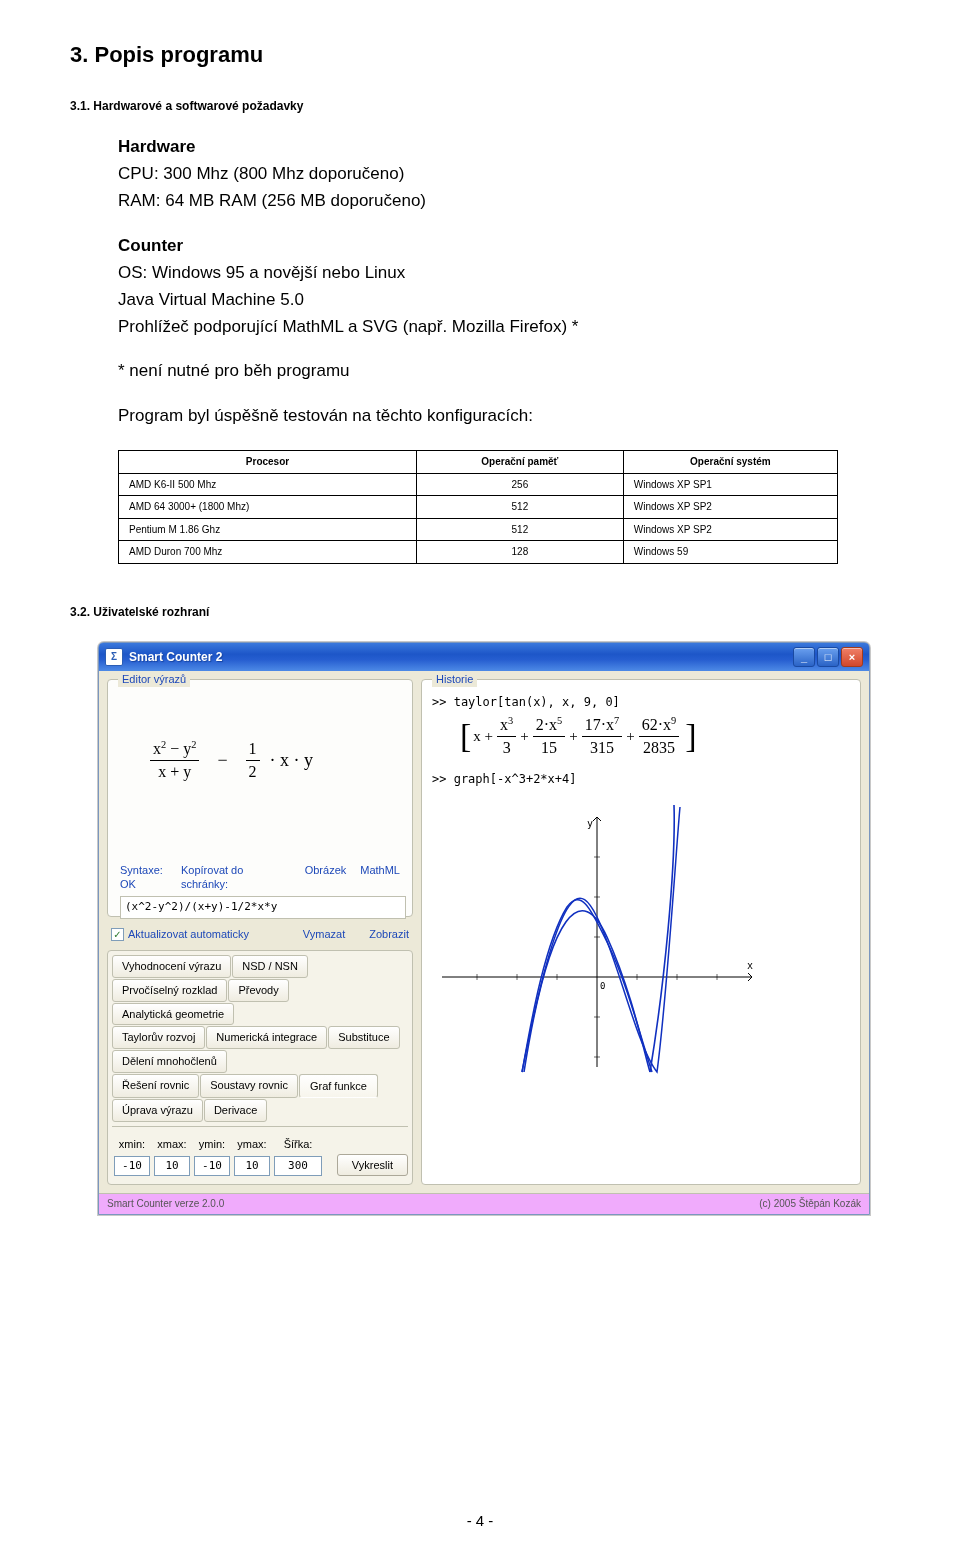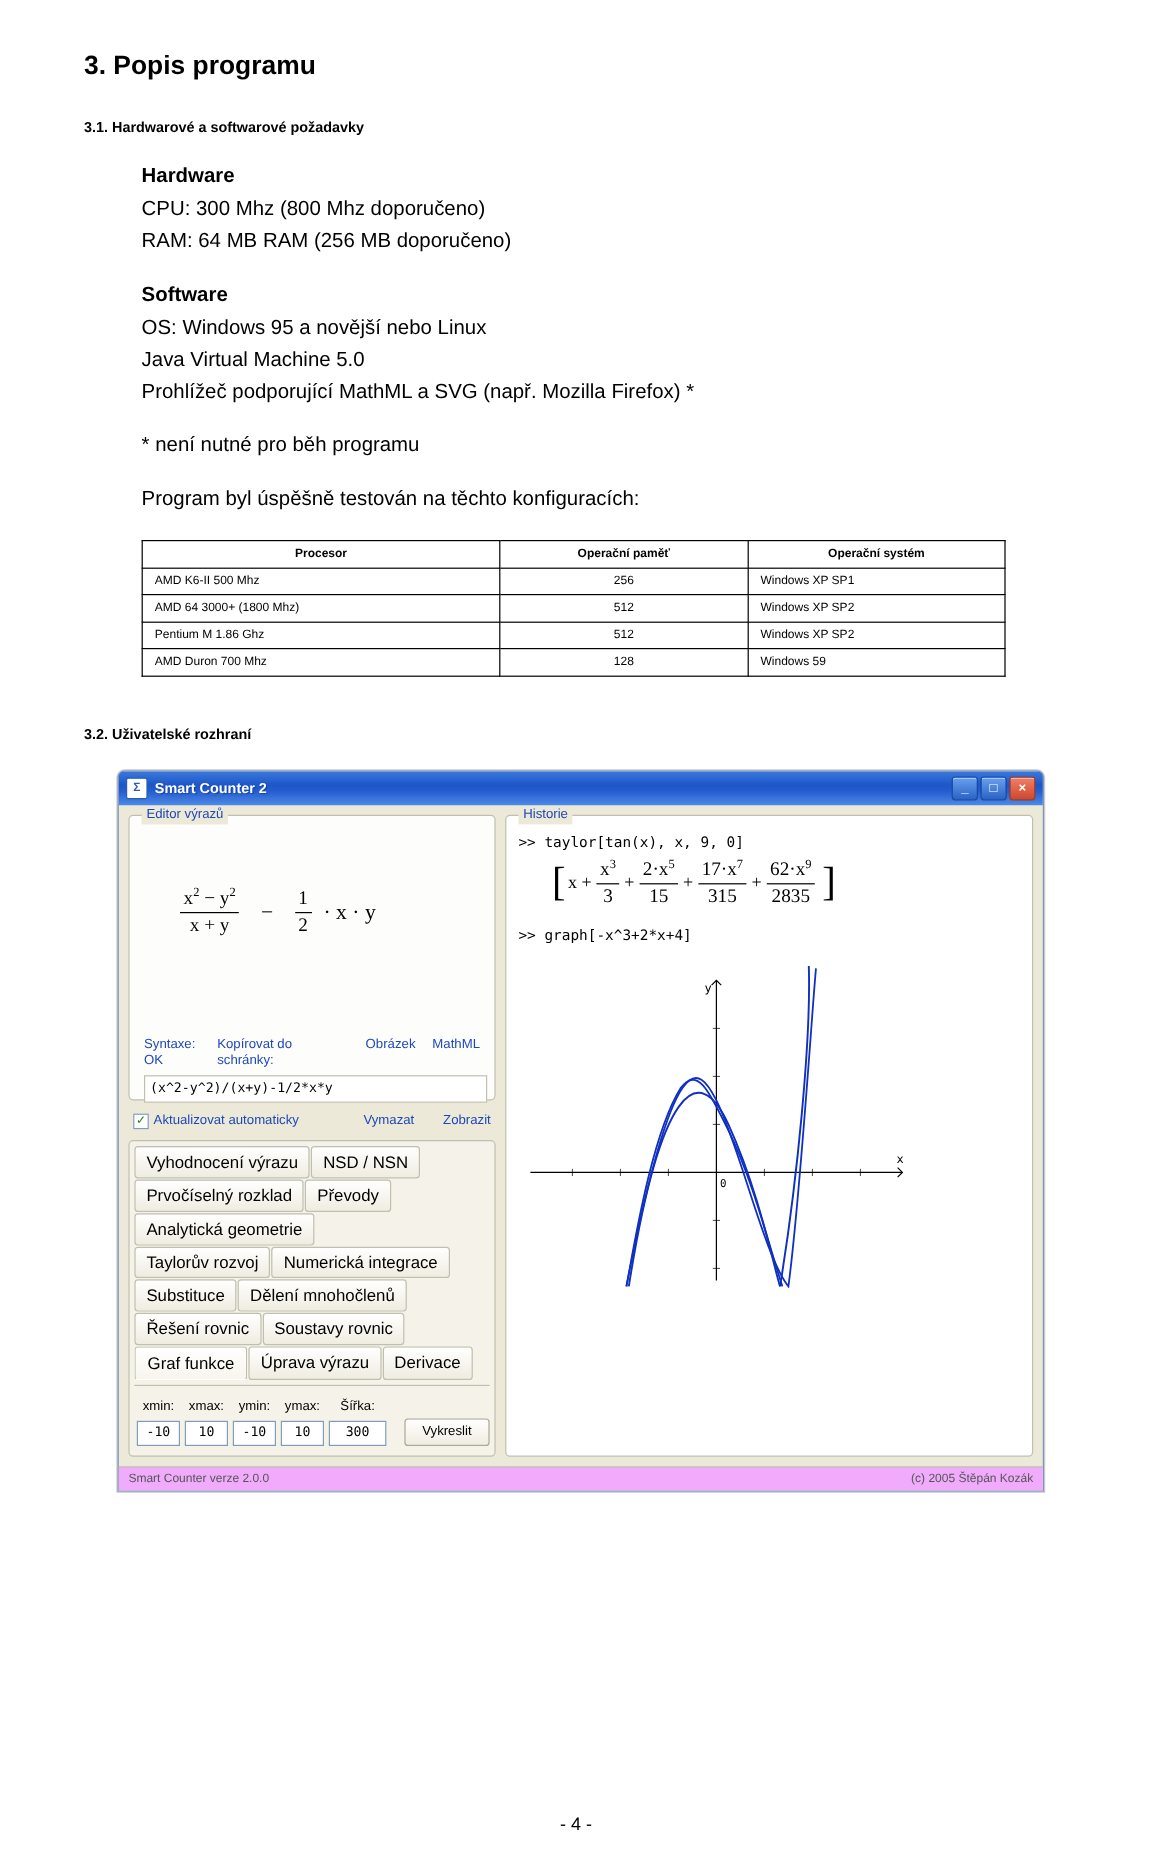--- a/index.html
+++ b/index.html
@@ -161,21 +161,21 @@
     background: #f5f3e9;
     border: 1px solid #c0c0b0;
     border-radius: 4px;
     padding: 4px 4px 8px;
   }
   .tabrow { display: flex; flex-wrap: wrap; gap: 1px; margin-bottom: 1px; }
   .tab {
     background: linear-gradient(#fff,#efece0);
     border: 1px solid #c0c0b0;
     border-radius: 3px;
-    padding: 3px 9px; font-size: 14px;
+    padding: 3px 9px; font-size: 11px;
     white-space: nowrap;
   }
   .tab.active {
     background: linear-gradient(#fff,#f7f5ec);
     border-bottom-color: transparent;
     font-weight: normal;
   }
   .tab.tall { padding: 4px 10px 3px; }
   .tabbody {
     border-top: 1px solid #c0c0b0;
@@ -243,21 +243,21 @@
 
   <h3>3.1. Hardwarové a softwarové požadavky</h3>
 
   <div class="indent block">
     <p class="para"><b>Hardware</b></p>
     <p class="para">CPU: 300 Mhz (800 Mhz doporučeno)</p>
     <p class="para">RAM: 64 MB RAM (256 MB doporučeno)</p>
   </div>
 
   <div class="indent block">
-    <p class="para"><b>Software</b></p>
+    <p class="para"><b>Counter</b></p>
     <p class="para">OS: Windows 95 a novější nebo Linux</p>
     <p class="para">Java Virtual Machine 5.0</p>
     <p class="para">Prohlížeč podporující MathML a SVG (např. Mozilla Firefox) *</p>
   </div>
 
   <p class="indent block">* není nutné pro běh programu</p>
 
   <p class="indent block">Program byl úspěšně testován na těchto konfiguracích:</p>
 
   <table class="config">

